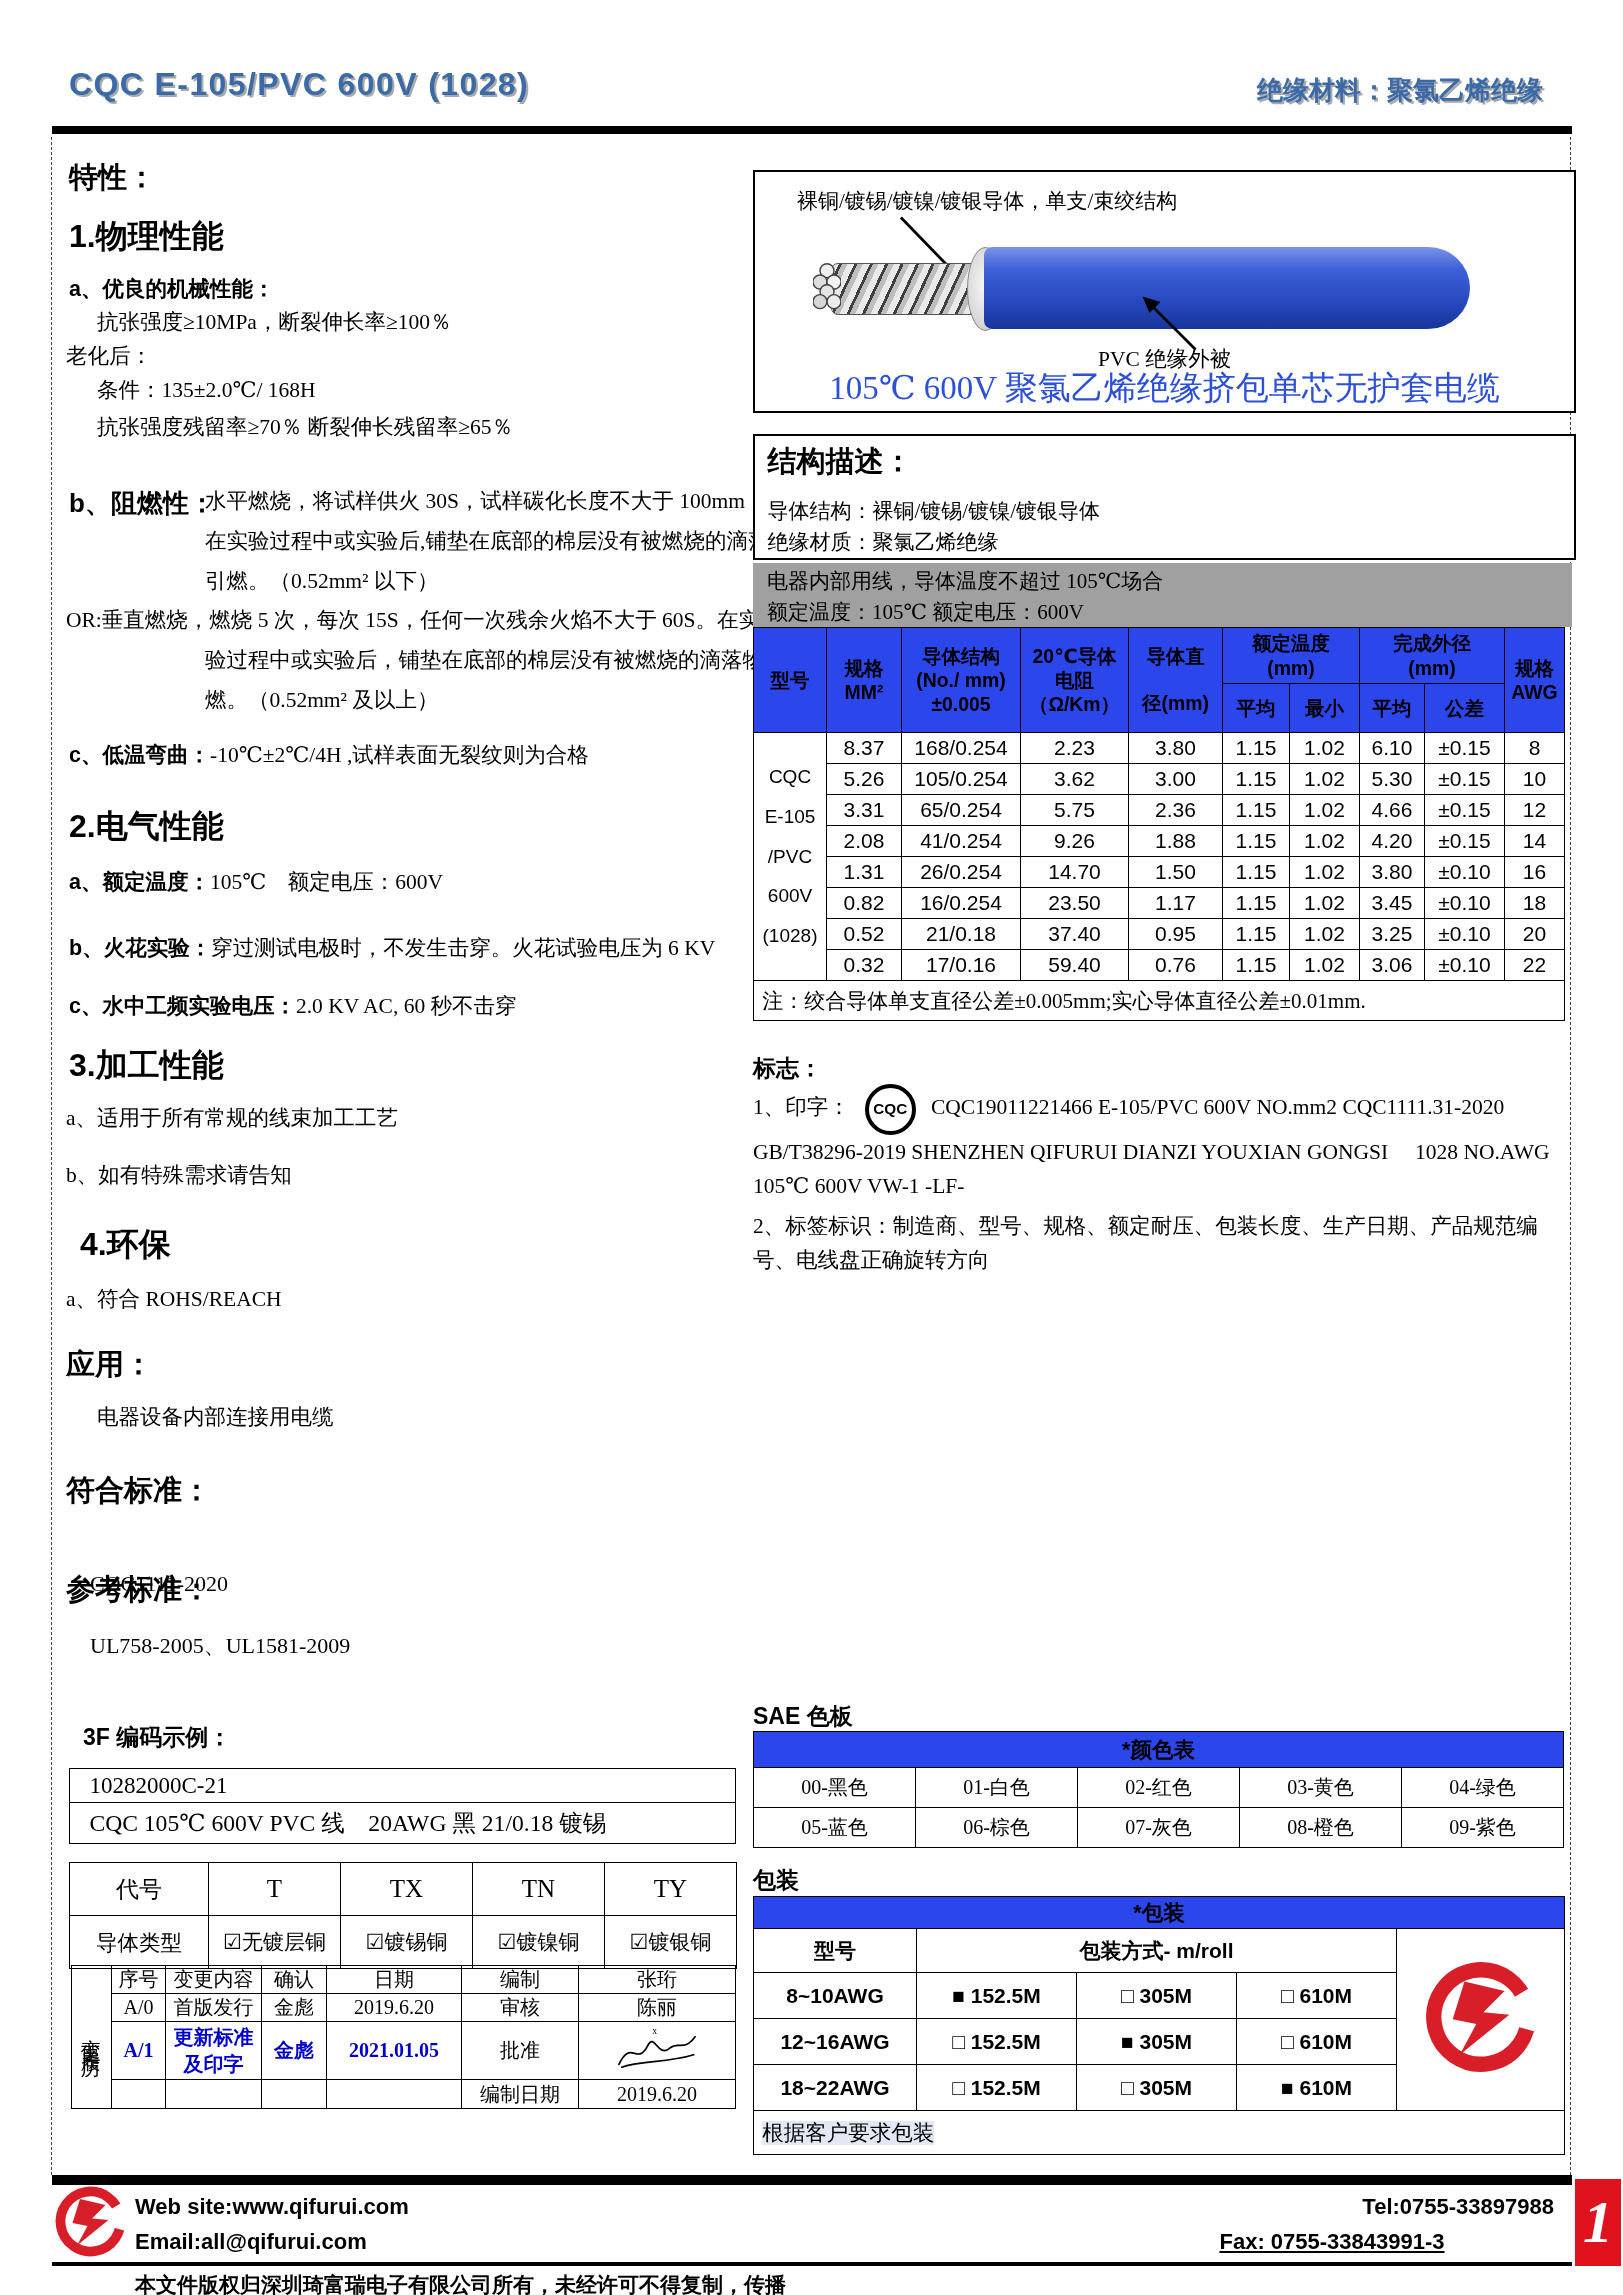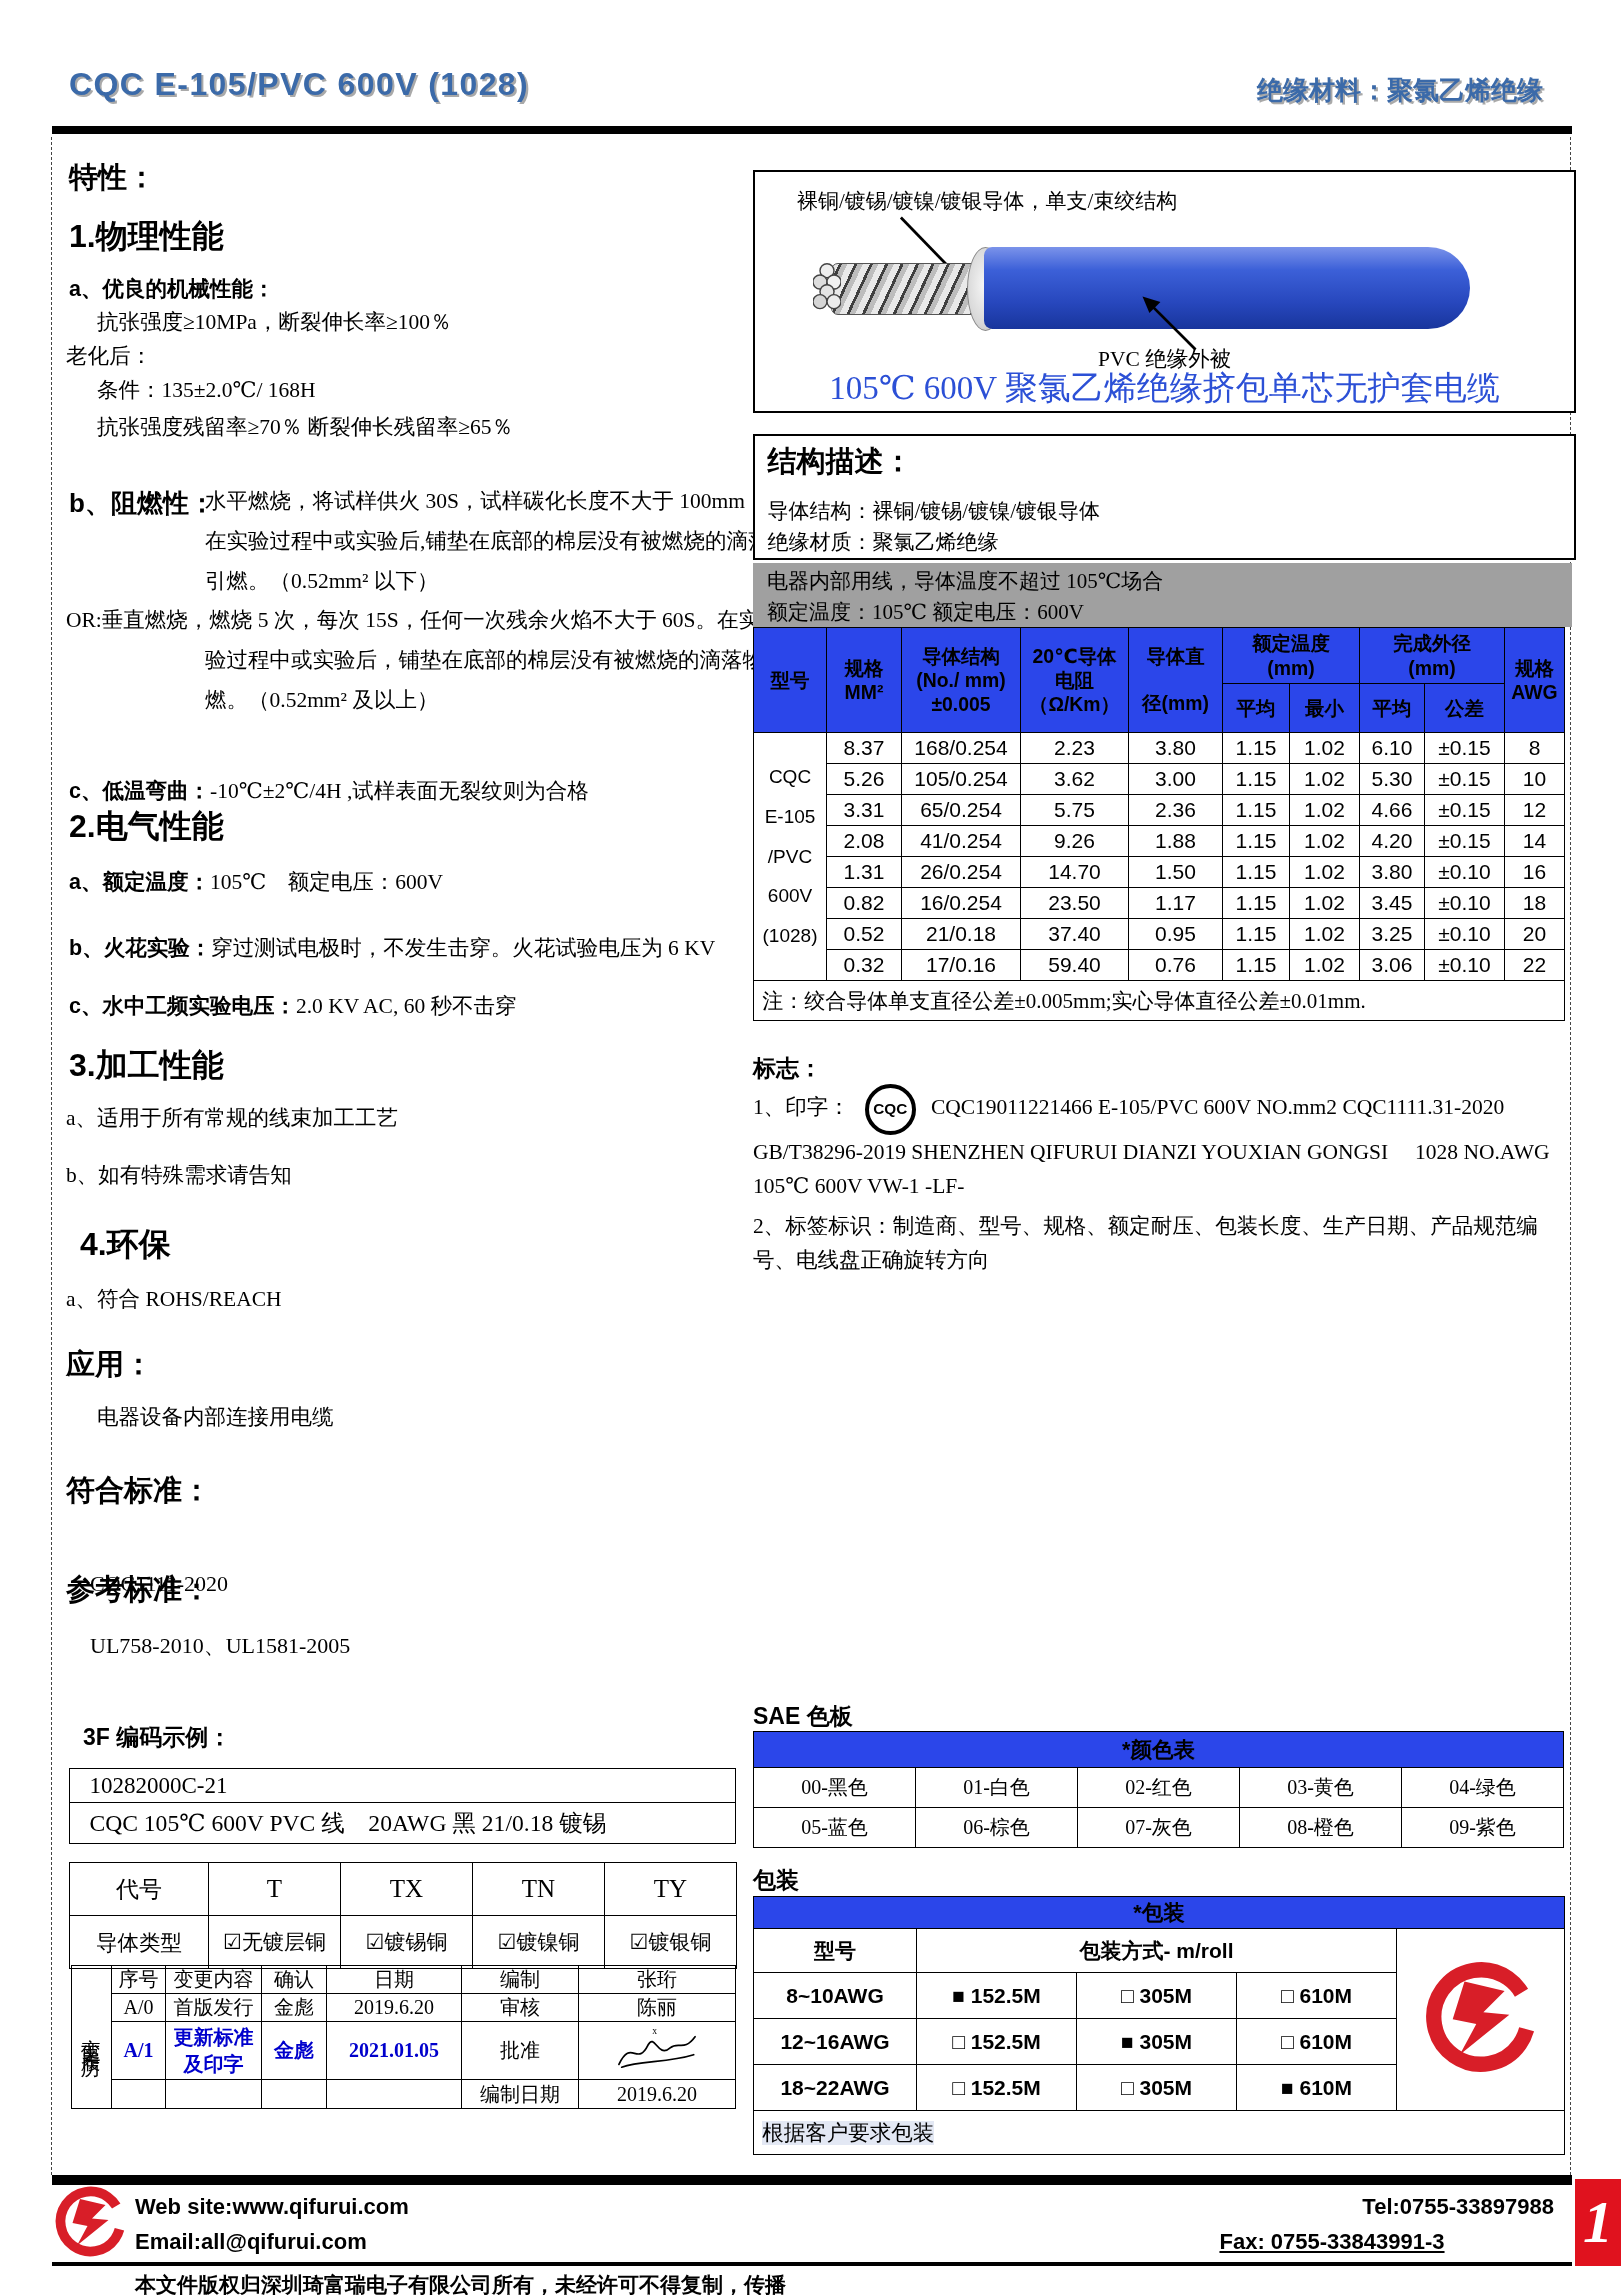--- a/index.html
+++ b/index.html
@@ -83,42 +83,42 @@
 <div class="abs txt" style="left:97px;top:412px;">抗张强度残留率≥70％ 断裂伸长残留率≥65％</div>
 
 <div class="abs txt lbl" style="left:69px;top:486px;font-size:26px;">b、阻燃性：</div>
 <div class="abs txt" style="left:205px;top:486px;">水平燃烧，将试样供火 30S，试样碳化长度不大于 100mm，</div>
 <div class="abs txt" style="left:205px;top:526px;">在实验过程中或实验后,铺垫在底部的棉层没有被燃烧的滴落物</div>
 <div class="abs txt" style="left:205px;top:566px;">引燃。（0.52mm² 以下）</div>
 <div class="abs txt" style="left:66px;top:605px;">OR:垂直燃烧，燃烧 5 次，每次 15S，任何一次残余火焰不大于 60S。在实</div>
 <div class="abs txt" style="left:205px;top:645px;">验过程中或实验后，铺垫在底部的棉层没有被燃烧的滴落物引</div>
 <div class="abs txt" style="left:205px;top:685px;">燃。（0.52mm² 及以上）</div>
 
-<div class="abs txt" style="left:69px;top:776px;text-align:center;"><span class="lbl">c、低温弯曲：</span><span>-10℃±2℃/4H ,试样表面无裂纹则为合格</span></div>
+<div class="abs txt" style="left:69px;top:740px;text-align:center;"><span class="lbl">c、低温弯曲：</span><span>-10℃±2℃/4H ,试样表面无裂纹则为合格</span></div>
 
 <div class="abs h-big" style="left:69px;top:805px;">2.电气性能</div>
 <div class="abs txt" style="left:69px;top:867px;"><span class="lbl">a、额定温度：</span><span>105℃　额定电压：600V</span></div>
 <div class="abs txt" style="left:69px;top:933px;"><span class="lbl">b、火花实验：</span><span>穿过测试电极时，不发生击穿。火花试验电压为 6 KV</span></div>
 <div class="abs txt" style="left:69px;top:991px;"><span class="lbl">c、水中工频实验电压：</span><span>2.0 KV AC, 60 秒不击穿</span></div>
 
 <div class="abs h-big" style="left:69px;top:1044px;">3.加工性能</div>
 <div class="abs txt" style="left:66px;top:1103px;">a、适用于所有常规的线束加工工艺</div>
 <div class="abs txt" style="left:66px;top:1160px;">b、如有特殊需求请告知</div>
 
 <div class="abs h-big" style="left:80px;top:1223px;">4.环保</div>
 <div class="abs txt" style="left:66px;top:1284px;">a、符合 ROHS/REACH</div>
 
 <div class="abs h-mid" style="left:66px;top:1345px;">应用：</div>
 <div class="abs txt" style="left:97px;top:1402px;">电器设备内部连接用电缆</div>
 
 <div class="abs h-mid" style="left:66px;top:1471px;">符合标准：</div>
 <div class="abs" style="left:90px;top:1523px;font-size:22px;margin-top:48px;">CQC1111-2020</div>
 
 <div class="abs h-mid" style="left:66px;top:1570px;">参考标准：</div>
-<div class="abs" style="left:90px;top:1631px;font-size:22px;">UL758-2010、UL1581-2005</div>
+<div class="abs" style="left:90px;top:1631px;font-size:22px;">UL758-2005、UL1581-2009</div>
 
 <div class="abs h-sm" style="left:83px;top:1722px;">3F 编码示例：</div>
 <div class="abs code-box" style="left:69px;top:1768px;width:665px;">
   <div class="row1">10282000C-21</div>
   <div class="row2">CQC 105℃  600V PVC 线　20AWG 黑 21/0.18 镀锡</div>
 </div>
 
 <table class="abs ctab" style="left:69px;top:1862px;width:666px;">
   <colgroup>
       <col style="width:139px">

